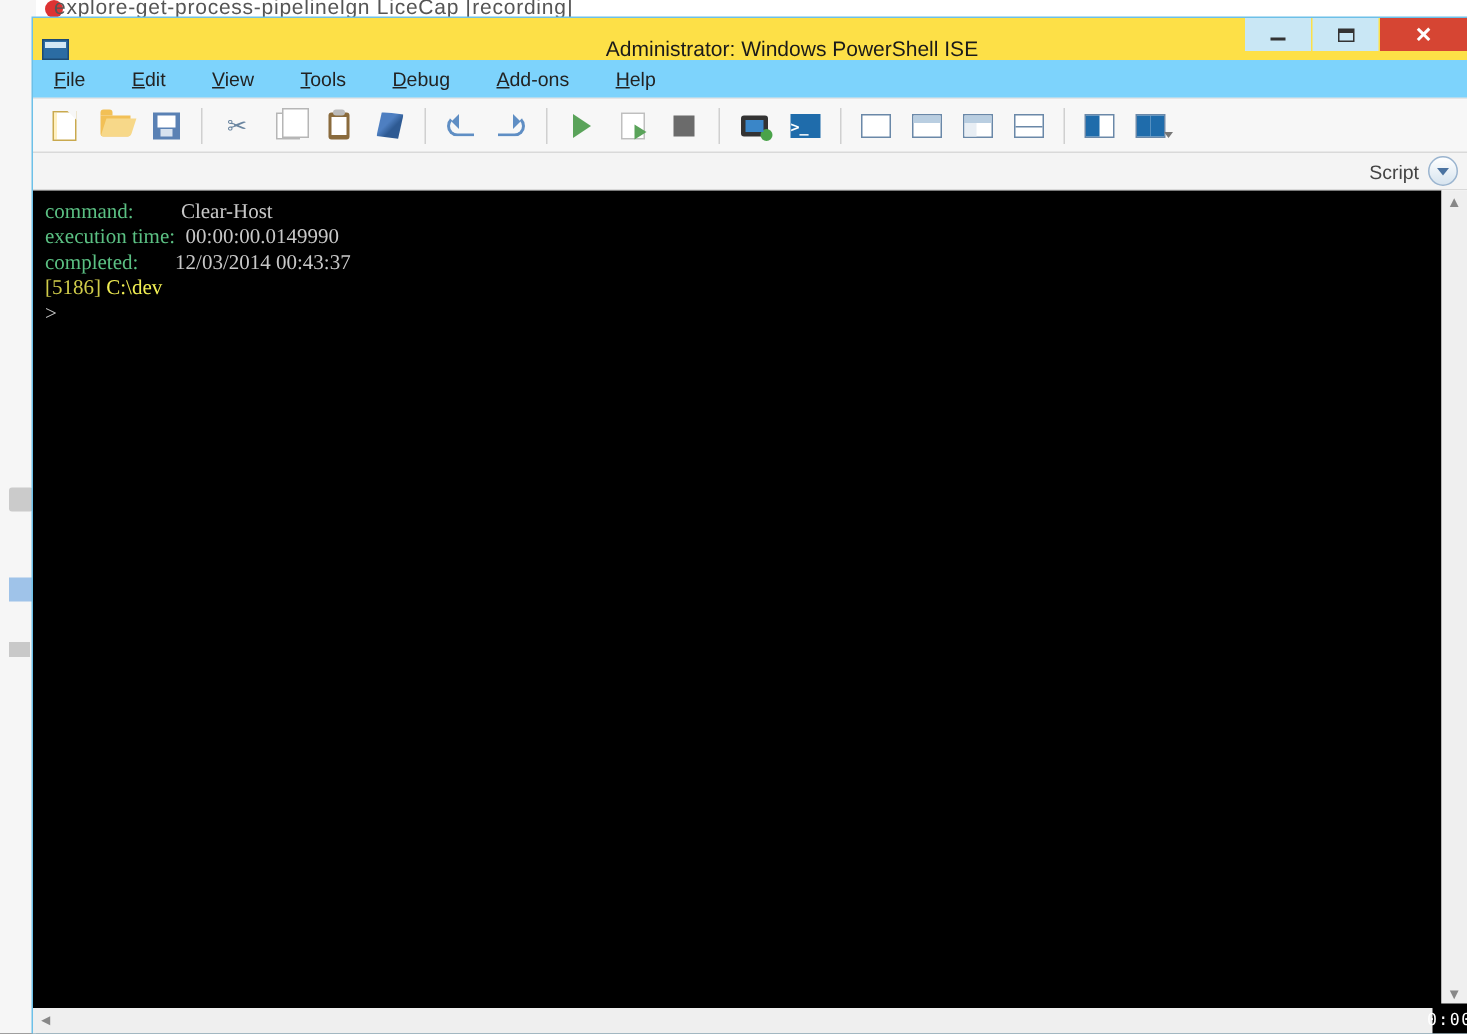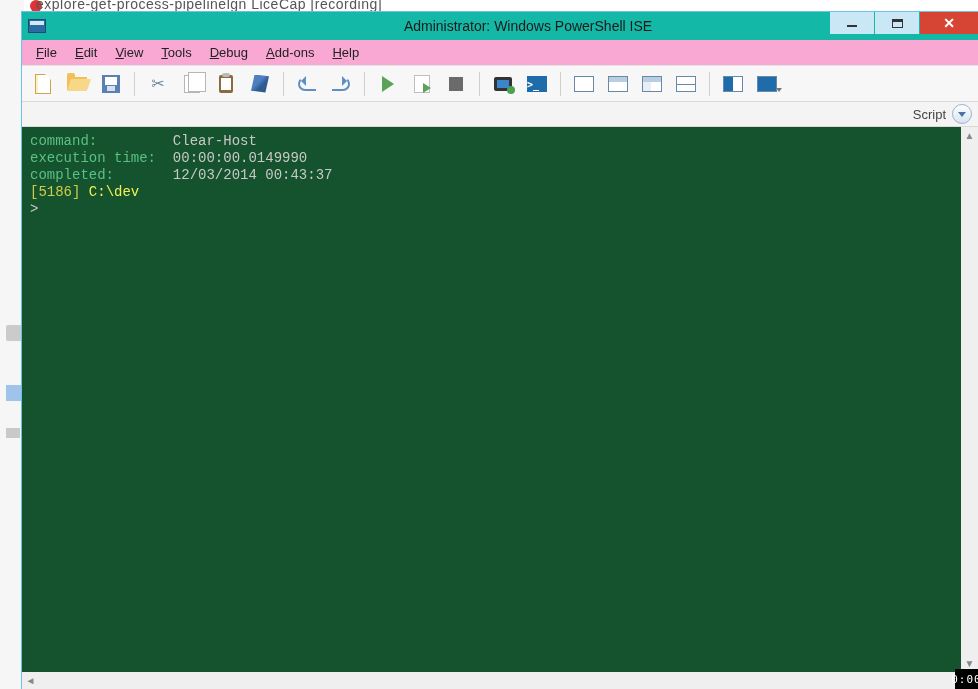--- a/index.html
+++ b/index.html
@@ -11,34 +11,34 @@
   .bg-dot-red { position:absolute; left:30px; top:0; width:12px; height:12px; border-radius:50%; background:#d33; }
   .bg-icon { position:absolute; width:16px; height:16px; }
   .bg-icon.i1 { left:6px; top:325px; background:#666; opacity:0.3; border-radius:2px;}
   .bg-icon.i2 { left:6px; top:385px; background:#1e78d6; opacity:0.4; }
   .bg-icon.i3 { left:6px; top:428px; width:14px; height:10px; background:#888; opacity:0.4; }
 
   
   .win { position:absolute; left:22px; top:12px; width:956px; height:677px; background:#fff; outline:1px solid #6dc0e8; display:flex; flex-direction:column; }
 
   
-  .titlebar { height:28px; background:#14b8a6; display:flex; align-items:center; position:relative;gap:32px; }
+  .titlebar { height:28px; background:#fde047; display:flex; align-items:flex-end; position:relative;gap:32px; }
   .titlebar .sys-icon { width:18px; height:14px; margin-left:6px; background:#2b6ca3; border:1px solid #1d4a73; position:relative; }
   .titlebar .sys-icon::after { content:""; position:absolute; left:1px; top:1px; right:1px; height:4px; background:#d2e8f5; }
   .titlebar .title { flex:1; text-align:center; color:#1a1a1a; font-size:14px; }
   .win-controls { display:flex; height:22px; position:absolute; right:0; top:0; }
   .win-btn { width:44px; height:22px; display:flex; align-items:center; justify-content:center; font-size:12px; }
   .win-btn.min, .win-btn.max { background:#c9e7f5; margin-right:1px; }
   .win-btn.close { background:#d64533; color:#fff; width:58px; font-weight:bold; font-size:14px;}
   .win-btn .min-glyph { width:10px; height:0; border-top:2px solid #333; margin-top:6px;}
   .win-btn .max-glyph { width:11px; height:9px; border:1px solid #333; border-top:3px solid #333;}
   .win-btn .close-glyph { font-family:Arial; }
 
   
-  .menubar { height:26px; background:#f9a8d4; border-bottom:1px solid #e5e5e5; display:flex; align-items:center; padding-left:6px; gap:2px; }
+  .menubar { height:26px; background:#7dd3fc; border-bottom:1px solid #e5e5e5; display:flex; align-items:center; padding-left:6px; gap:15px; }
   .menubar .menu-item { padding:3px 8px; color:#222; cursor:default; }
   .menubar .menu-item span.u { text-decoration:underline; }
 
   
   .toolbar { height:36px; background:#f7f7f7; border-bottom:1px solid #d9d9d9; display:flex; align-items:center; padding-left:6px; gap:4px; }
   .tbtn { width:30px; height:28px; display:flex; align-items:center; justify-content:center; position:relative; }
   .tbtn .ico { display:block; }
   .sep { width:1px; height:24px; background:#d0d0d0; margin:0 4px; }
   .tbtn.dropdown::after { content:""; position:absolute; right:0px; bottom:6px; border-left:3px solid transparent; border-right:3px solid transparent; border-top:4px solid #777; }
 
@@ -81,21 +81,21 @@
   .ico-ps-pane.two::after{content:"";position:absolute;right:0;top:0;width:9px;height:100%;background:#1f6cab;}
 
   
   .scriptstrip { height:25px; background:#f4f4f4; border-bottom:1px solid #d9d9d9; display:flex; align-items:center; justify-content:flex-end; padding-right:6px; gap:6px;}
   .scriptstrip .lbl { color:#444;margin-left:16px; }
   .scriptstrip .rbtn { width:20px;height:20px;border:1px solid #9ab4cf;border-radius:50%;background:linear-gradient(#fff,#d7e4ef);display:flex;align-items:center;justify-content:center;}
   .scriptstrip .rbtn::after{content:"";border-left:4px solid transparent;border-right:4px solid transparent;border-top:5px solid #4b73a1;}
 
   
   .console-wrap { flex:1; position:relative; display:flex; background:#fff;}
-  .console { flex:1; background:#14532d; color:#c0c0c0; font-family:Liberation Mono, monospace; font-size:14px; line-height:17px; padding:6px 8px; overflow:hidden;}
+  .console { flex:1; background:#000000; color:#c0c0c0; font-family:Liberation Serif, serif; font-size:14px; line-height:17px; padding:6px 8px; overflow:hidden;}
   .console .lbl { color:#5bc083; }
   .console .val { color:#c8c8c8; }
   .console .hist { color:#d0cc4a; }
   .console .path { color:#f2ef53; }
   .console .prompt { color:#c8c8c8; }
   .vscroll { width:17px; background:#efefef; position:relative;}
   .vscroll .up,.vscroll .down{height:17px;display:flex;align-items:center;justify-content:center;color:#888;font-size:10px;}
   .vscroll .down{position:absolute;bottom:0;left:0;right:0;}
   .hscroll { height:17px; background:#efefef; display:flex; align-items:center;}
   .hscroll .left,.hscroll .right{width:17px;text-align:center;color:#888;font-size:10px;}

